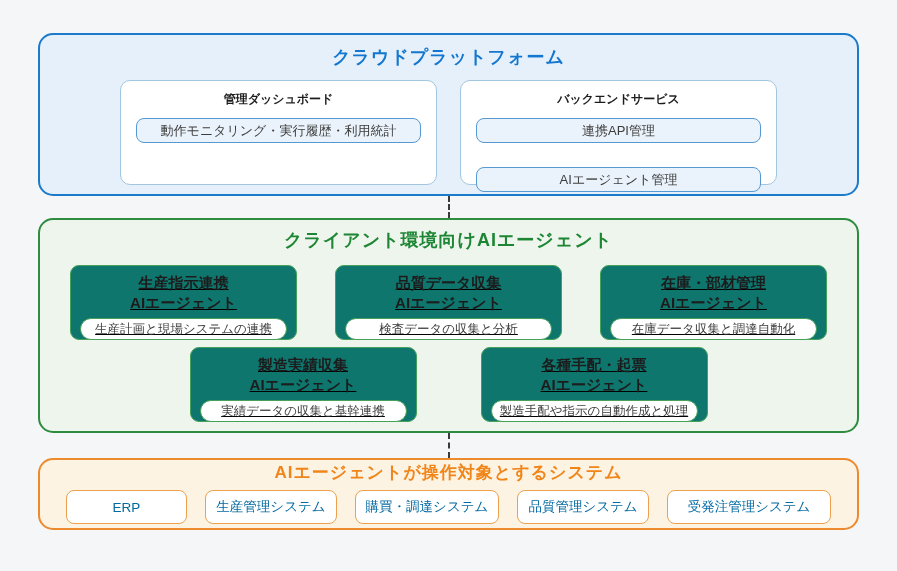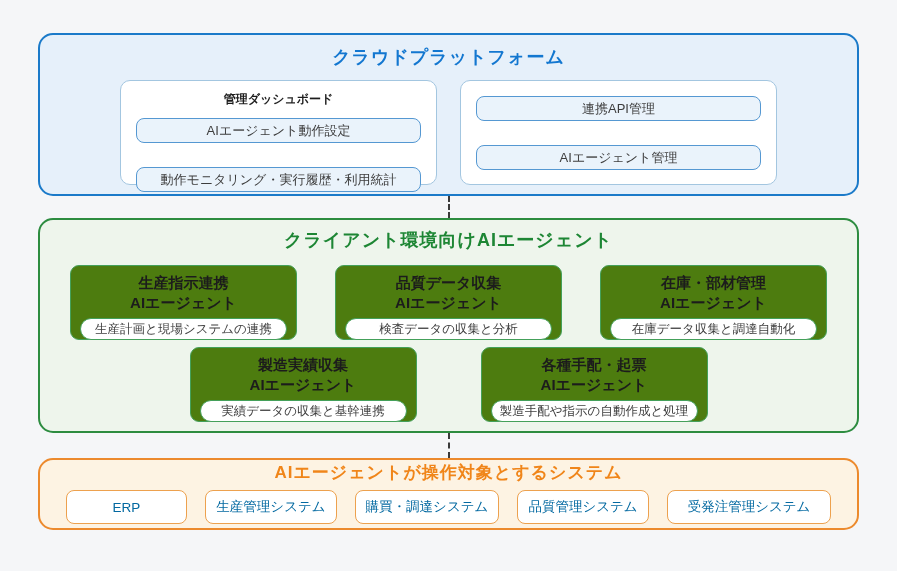--- a/index.html
+++ b/index.html
@@ -35,21 +35,21 @@
     display:flex; align-items:center; justify-content:center;
     font-size:13px; color:#3d3d3d; white-space:nowrap;
   }
   .chip + .chip { margin-top:24px; }
 
   
   .agent-row  { display:flex; justify-content:center; gap:38px; margin-top:13px; }
   .agent-row2 { gap:64px; margin-top:7px; }
   .agent-card {
     width:227px; height:75px; box-sizing:border-box; padding-top:7px;
-    background:#4d7c0f; border:1.5px solid #44a05a; border-radius:9px;
+    background:#0f766e; border:1.5px solid #44a05a; border-radius:9px;text-decoration:underline;
   }
   .agent-line { text-align:center; font-weight:bold; font-size:15px; color:#1c1c1c; line-height:20px; white-space:nowrap; }
   .agent-desc {
     margin:5px auto 15px; width:calc(100% - 18px); height:22px; box-sizing:border-box;
     border:1px solid #44a05a; border-radius:11px; background:#ffffff;
     display:flex; align-items:center; justify-content:center;
     font-size:12.5px; color:#3d3d3d; white-space:nowrap;
   }
 
   
@@ -71,24 +71,24 @@
 </head>
 <body>
 
 <div class="stage">
 
   <section class="section sec-cloud">
     <h2 class="sec-title t-cloud">クラウドプラットフォーム</h2>
     <div class="panel-row">
       <div class="panel">
         <div class="panel-title">管理ダッシュボード</div>
-        <div class="chip">AIエージェント動作設定</div>
         <div class="chip">動作モニタリング・実行履歴・利用統計</div>
       </div>
       <div class="panel">
+        <div class="panel-title">バックエンドサービス</div>
         <div class="chip">連携API管理</div>
         <div class="chip">AIエージェント管理</div>
       </div>
     </div>
   </section>
 
   <div class="connector c1"></div>
 
   <section class="section sec-agents">
     <h2 class="sec-title t-agents">クライアント環境向けAIエージェント</h2>

